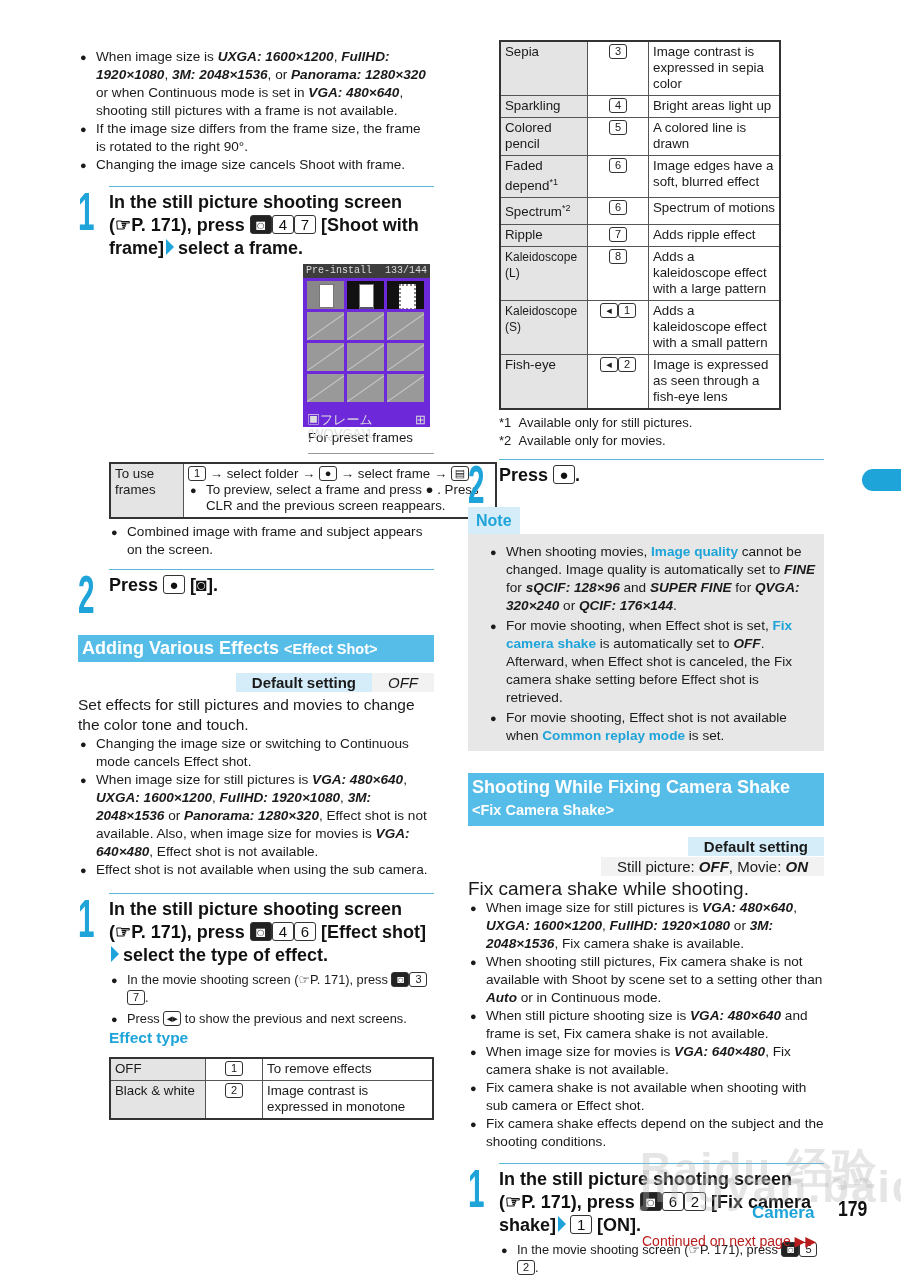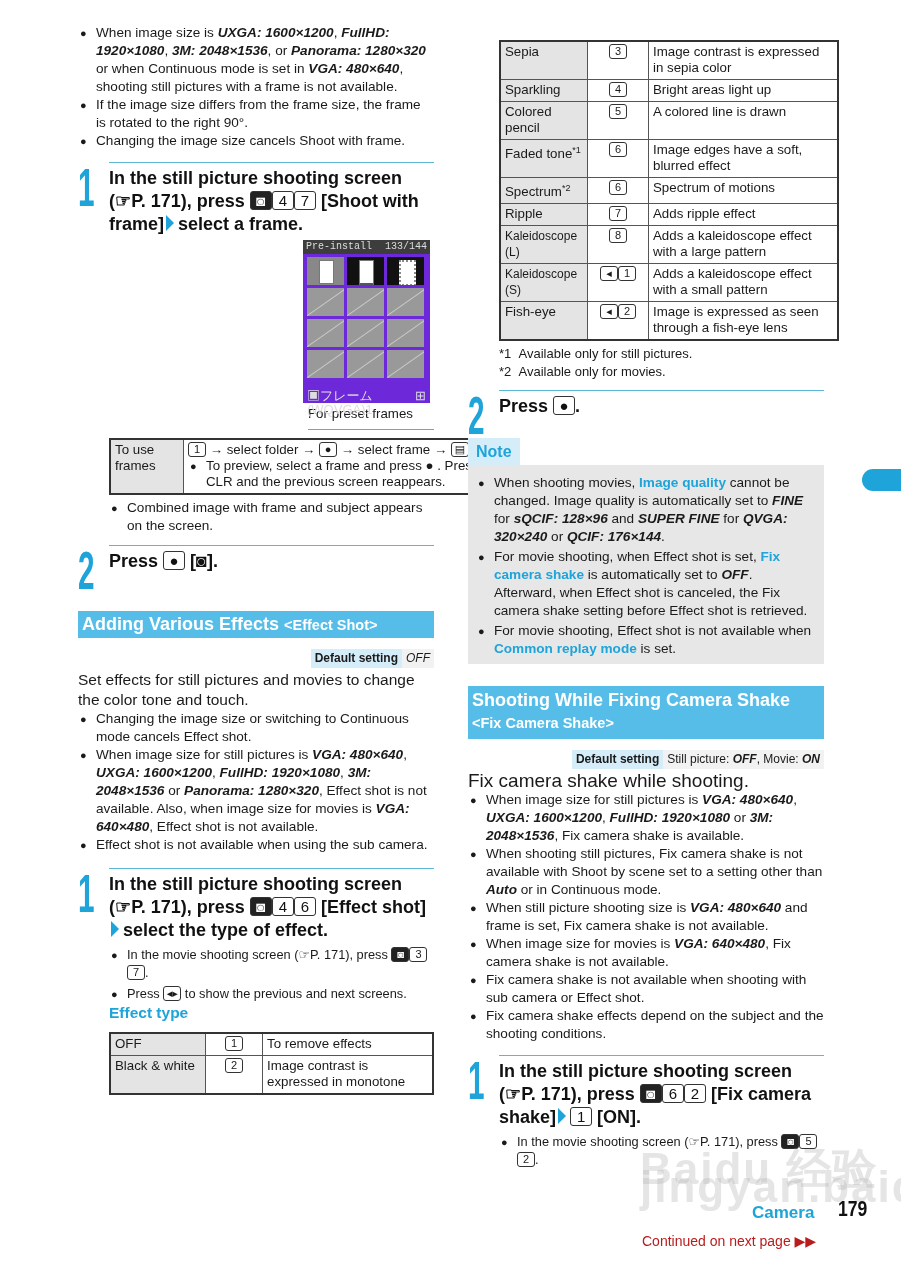--- a/index.html
+++ b/index.html
@@ -1,19 +1,19 @@
 <!DOCTYPE html>
 <html><head>
 <meta charset="utf-8">
 <style>
   html, body { margin:0; padding:0; }
   body { width:901px; height:1280px; background:#ffffff; position:relative; overflow:hidden;
          font-family:"Liberation Sans", sans-serif; color:#1a1a1a; font-size:13.6px; line-height:18px; }
   .col { position:absolute; }
-  #left { left:78px; top:24px; width:356px; }
+  #left { left:78px; top:48px; width:356px; }
   #right { left:468px; top:40px; width:356px; }
   .blue { color:#1ea4d9; }
   b, .b { font-weight:bold; }
   .bi { font-weight:bold; font-style:italic; }
   ul.bul { list-style:none; margin:0; padding:0; }
   ul.bul li { position:relative; padding-left:18px; margin:0; }
   ul.bul li::before { content:"●"; position:absolute; left:2px; top:0; font-size:11px; }
   .step { position:relative; padding-left:31px; margin-top:8px; }
   .step .num { position:absolute; left:0; top:-2px; font-size:54px; line-height:54px; font-weight:bold;
                color:#1ea4d9; font-family:"Liberation Sans", sans-serif; transform:scaleX(0.55); transform-origin:left top; }
@@ -21,42 +21,42 @@
   .step .head { font-size:18px; line-height:23px; font-weight:bold; color:#111; }
   .key { display:inline-block; border:1px solid #333; border-radius:3px; min-width:12px; height:13px; line-height:13px;
          font-size:11px; text-align:center; padding:0 2px; vertical-align:1px; font-weight:normal; background:#fff; }
   .key.big { font-size:15px; height:17px; line-height:17px; min-width:16px; }
   .key.cam { background:#222; color:#fff; }
   .arrow { display:inline-block; width:0; height:0; border-left:8px solid #1ea4d9; border-top:8px solid transparent;
            border-bottom:8px solid transparent; vertical-align:-1px; margin:0 4px 0 2px; }
   .sectbar { background:#56bde8; color:#fff; font-weight:bold; font-size:18px; line-height:24px; padding:1px 4px; }
   .sectbar small { font-size:14.5px; }
   .default { text-align:right; margin-top:11px; }
-  .default span { display:inline-block; padding:1px 4px; font-size:12px; line-height:17px; }
+  .default span { display:inline-block; padding:1px 16px; font-size:15px; line-height:17px; }
   .default .lbl { background:#d5edf8; font-weight:bold; }
   .default .val { background:#f2f2f2; font-style:italic; }
   table.tb { border-collapse:collapse; width:100%; border:2px solid #333; font-size:13.3px; line-height:16px; }
   table.tb td { border:1px solid #555; padding:2px 4px 3px; vertical-align:top; }
   table.tb td.c1 { background:#e4e4e4; }
   table.tb td.c2 { text-align:center; }
   .phone { width:127px; height:163px; background:#6d28d9; margin-left:225px; margin-top:4px; position:relative; }
   .phone .top { height:14px; background:#3d3d3d; color:#ddd; font-family:"Liberation Mono", monospace; font-size:10px;
                 line-height:14px; padding:0 3px; display:flex; justify-content:space-between; }
   .phone .grid { display:grid; grid-template-columns:repeat(3,37px); gap:3px; padding:3px 4px; }
   .phone .cell { height:28px; background:#999; position:relative; overflow:hidden; }
   .phone .cell.diag::after { content:""; position:absolute; left:-4px; top:14px; width:46px; height:1px; background:#c9c9c9; transform:rotate(-35deg); }
   .phone .cell.sel { background:#888; }
   .phone .cell.frame { background:#111; }
   .phone .cell .fr { position:absolute; left:12px; top:3px; width:13px; height:22px; background:#fff; border:1px solid #777; }
   .phone .bottom { position:absolute; bottom:0; left:0; right:0; height:14px; color:#ddd; font-size:13px; line-height:14px; padding:0 4px;
                    display:flex; justify-content:space-between; }
   .caption { margin-left:230px; font-size:13.3px; margin-top:2px; }
   .hr { border-top:1px solid #999; margin-left:230px; margin-top:6px; }
   .note-tab { display:inline-block; background:#d5edf8; color:#1ea4d9; font-weight:bold; font-size:16px; padding:5px 8px 4px; }
-  .note-box { background:#e7e7e7; padding:9px 8px 6px 8px; }
+  .note-box { background:#e7e7e7; padding:9px 8px 6px 20px; }
   .foot { position:absolute; }
   .sidetab { position:absolute; left:862px; top:469px; width:50px; height:22px; border-radius:11px; background:#1ea4d9; }
 </style>
 </head>
 <body>
 
 <div id="left" class="col">
   <ul class="bul">
     <li>When image size is <span class="bi">UXGA: 1600×1200</span>, <span class="bi">FullHD: 1920×1080</span>, <span class="bi">3M: 2048×1536</span>, or <span class="bi">Panorama: 1280×320</span> or when Continuous mode is set in <span class="bi">VGA: 480×640</span>, shooting still pictures with a frame is not available.</li>
     <li>If the image size differs from the frame size, the frame is rotated to the right 90°.</li>
@@ -166,39 +166,39 @@
         <td class="c1">Black &amp; white</td>
         <td class="c2"><span class="key">2</span></td>
         <td>Image contrast is expressed in monotone</td>
       </tr>
     </tbody>
       </table>
   </div>
 </div>
 
 <div id="right" class="col">
-  <table class="tb" style="margin-left:31px; width:340px;">
+  <table class="tb" style="margin-left:31px; width:282px;">
     <tbody>
         <tr>
           <td class="c1" style="width:78px;">Sepia</td>
           <td class="c2" style="width:52px;"><span class="key">3</span></td>
           <td>Image contrast is expressed in sepia color</td>
         </tr>
     <tr>
           <td class="c1">Sparkling</td>
           <td class="c2"><span class="key">4</span></td>
           <td>Bright areas light up</td>
         </tr>
     <tr>
           <td class="c1">Colored pencil</td>
           <td class="c2"><span class="key">5</span></td>
           <td>A colored line is drawn</td>
         </tr>
     <tr>
-          <td class="c1"><span>Faded tone</span><sup style="font-size:9px;">*1</sup></td>
+          <td class="c1"><span>Faded depend</span><sup style="font-size:9px;">*1</sup></td>
           <td class="c2"><span class="key">6</span></td>
           <td>Image edges have a soft, blurred effect</td>
         </tr>
     <tr>
           <td class="c1"><span>Spectrum</span><sup style="font-size:9px;">*2</sup></td>
           <td class="c2"><span class="key">6</span></td>
           <td>Spectrum of motions</td>
         </tr>
     <tr>
           <td class="c1">Ripple</td>

